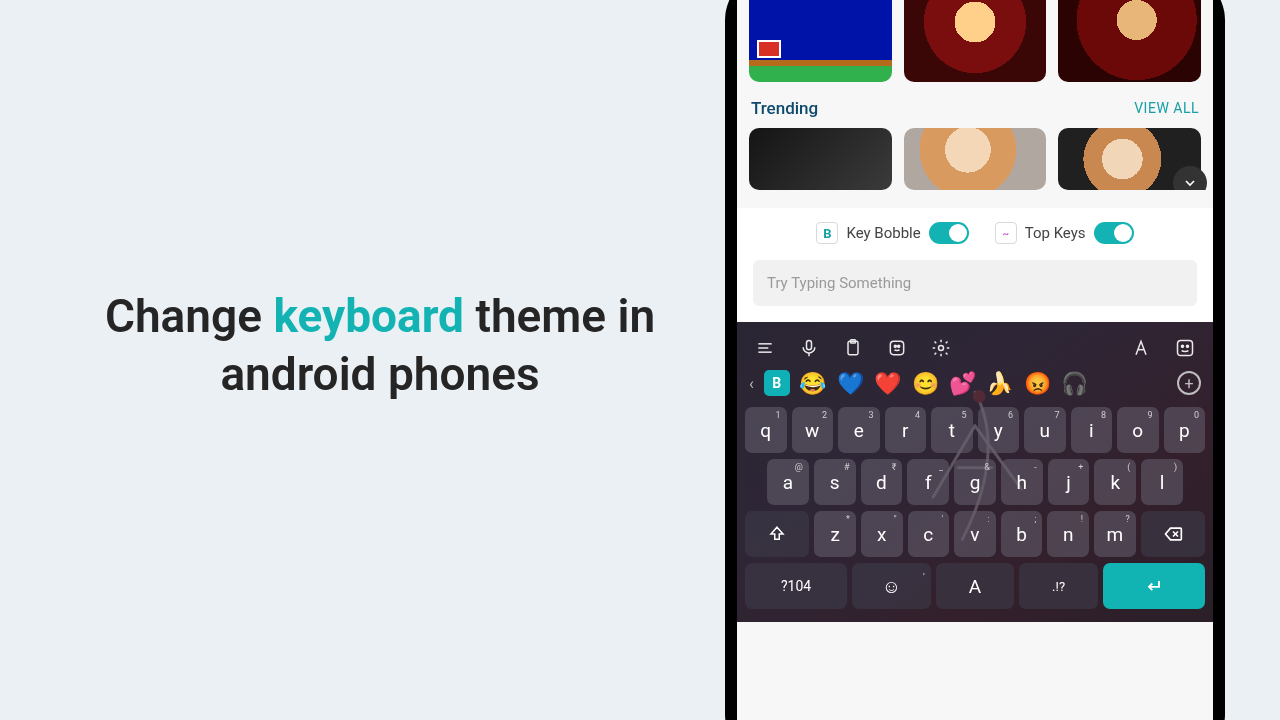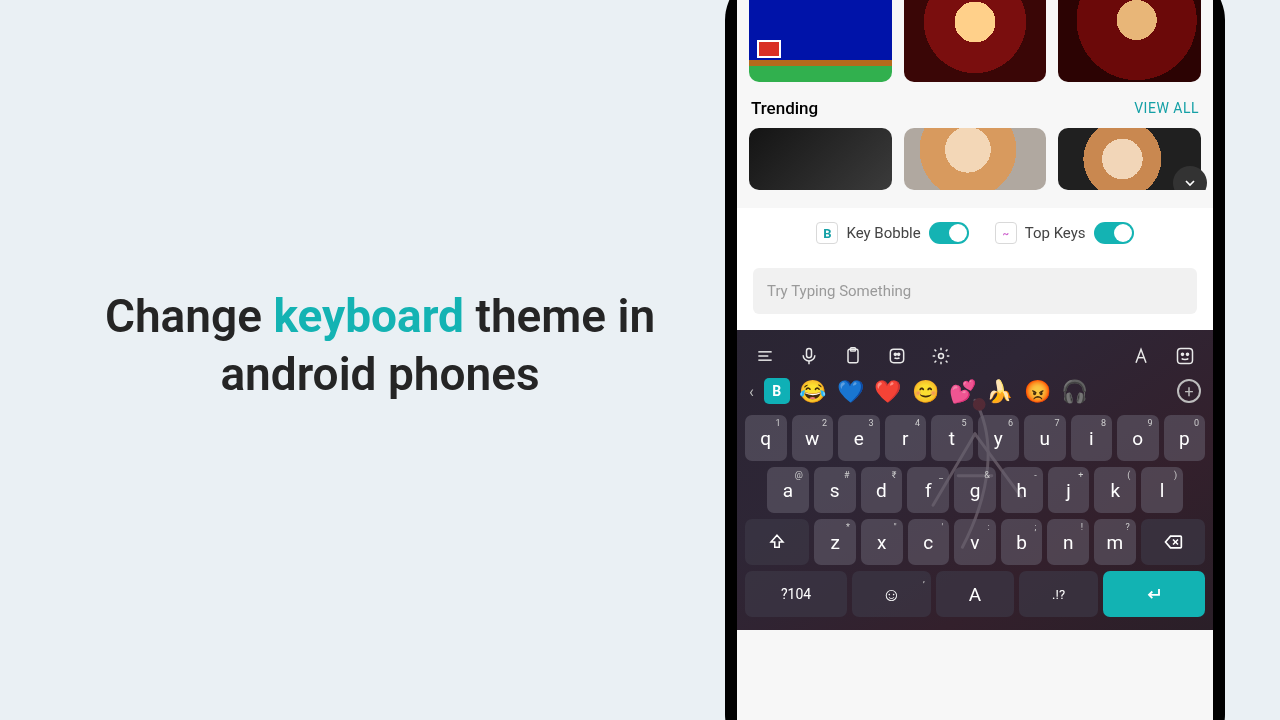--- a/index.html
+++ b/index.html
@@ -13,40 +13,40 @@
 .phone-inner{background:#f7f7f7;width:100%;height:100%;position:relative;overflow:hidden}
 
 .top-thumb-row{display:flex;gap:12px;padding:10px 12px 0 12px}
 .thumb{flex:1;height:100px;border-radius:10px}
 .thumb.a{background:linear-gradient(#0013a9 0%,#0013a9 78%,#b56b1c 78% 84%,#31b04e 84%);position:relative}
 .thumb.a::after{content:"";position:absolute;left:8px;bottom:24px;width:20px;height:14px;background:#d93025;border:2px solid #fff}
 .thumb.b{background:radial-gradient(circle at 50% 40%,#ffd08a 0 22%,#7a0e0e 22% 55%,#3a0606 55%)}
 .thumb.c{background:radial-gradient(circle at 55% 38%,#e8b678 0 20%,#6b0909 20% 60%,#2c0303 60%)}
 
 .section-row{display:flex;justify-content:space-between;align-items:center;padding:16px 14px 10px 14px}
-.section-title{color:#000000;font-size:17px;font-weight:500}
+.section-title{color:#0c4a6e;font-size:17px;font-weight:500}
 .view-all{color:#14a0a6;font-size:14px;font-weight:400;letter-spacing:.5px}
 
 .mid-thumb-row{display:flex;gap:12px;padding:0 12px;height:62px;overflow:hidden;position:relative}
 .mthumb{flex:1;border-radius:10px}
 .mthumb.a{background:linear-gradient(135deg,#141414,#3b3b3b)}
 .mthumb.b{background:radial-gradient(circle at 45% 35%,#f3d7b7 0 26%,#d89a5e 26% 55%,#b0a8a0 55%)}
 .mthumb.c{background:radial-gradient(circle at 45% 50%,#f2d6b8 0 24%,#c98850 24% 46%,#202020 46%)}
 .chev-badge{position:absolute;right:6px;bottom:-10px;width:34px;height:34px;border-radius:50%;background:#333;color:#fff;display:flex;align-items:center;justify-content:center;font-size:16px}
 
 .settings-panel{background:#fff;margin-top:18px;padding:14px 16px 16px 16px;position:relative}
 .toggle-row{display:flex;gap:26px;align-items:center;justify-content:center}
 .toggle-group{display:flex;align-items:center;gap:8px}
 .square-icon{width:22px;height:22px;border:1px solid #d9d9d9;border-radius:4px;display:flex;align-items:center;justify-content:center;font-size:13px;font-weight:700}
 .square-icon.ya{color:#14a0a6}
 .square-icon.yb{color:#d16bd1;font-size:10px}
 .toggle-label{font-size:15px;color:#444}
 .switch{width:40px;height:22px;border-radius:12px;background:#14b3b3;position:relative}
 .switch::after{content:"";position:absolute;right:2px;top:2px;width:18px;height:18px;background:#fff;border-radius:50%}
-.try-input{margin-top:24px;background:#f1f1f1;border-radius:6px;padding:14px 14px;color:#9a9a9a;font-size:15px}
+.try-input{margin-top:16px;background:#f1f1f1;border-radius:6px;padding:14px 14px;color:#9a9a9a;font-size:15px}
 
 .keyboard{background:linear-gradient(145deg,#2a2533,#2e2636 35%,#33202c 70%,#2a1f28);padding:8px 6px 10px 6px;color:#e9e9e9;position:relative}
 .kb-overlay{position:absolute;inset:0;display:flex;align-items:center;justify-content:center;pointer-events:none;opacity:.28}
 .kb-overlay svg{width:210px;height:210px}
 
 .kb-top{display:flex;justify-content:space-between;align-items:center;padding:4px 8px 8px 8px}
 .kb-top .ic{width:28px;height:28px;display:flex;align-items:center;justify-content:center;color:#e9e9e9}
 .kb-top-left,.kb-top-right{display:flex;gap:16px}
 
 .emoji-row{display:flex;align-items:center;gap:10px;padding:0 6px 8px 6px;font-size:22px}

